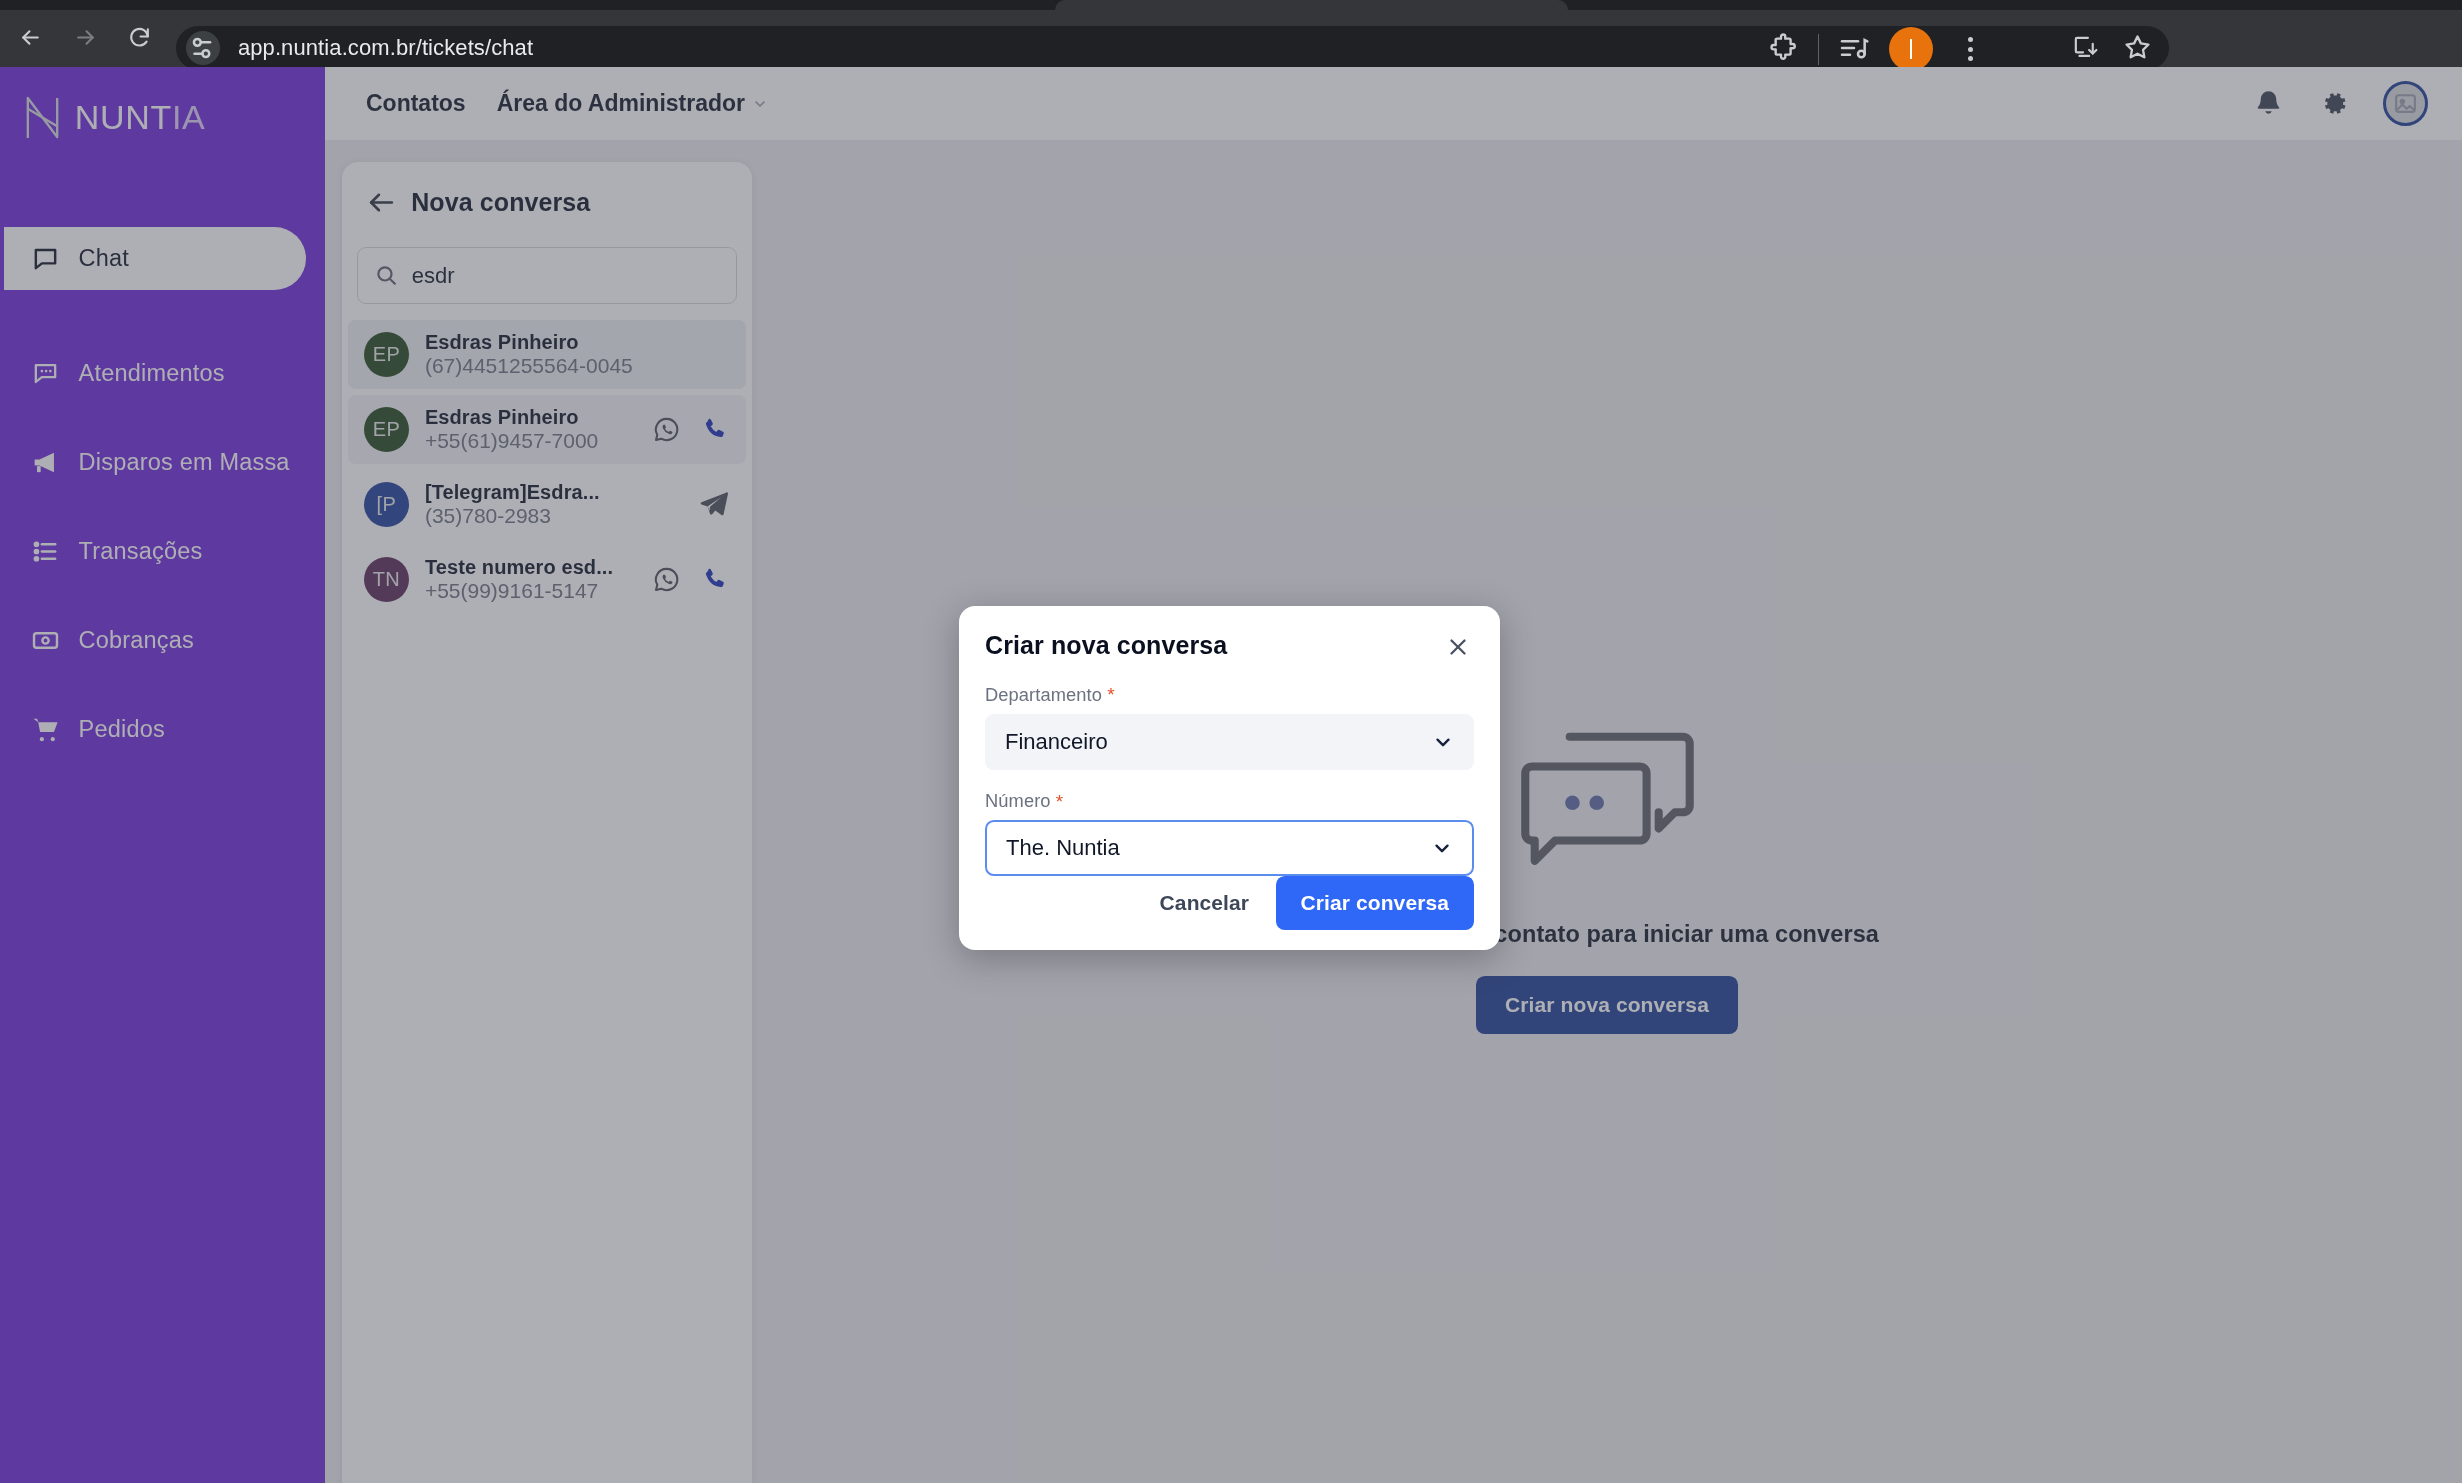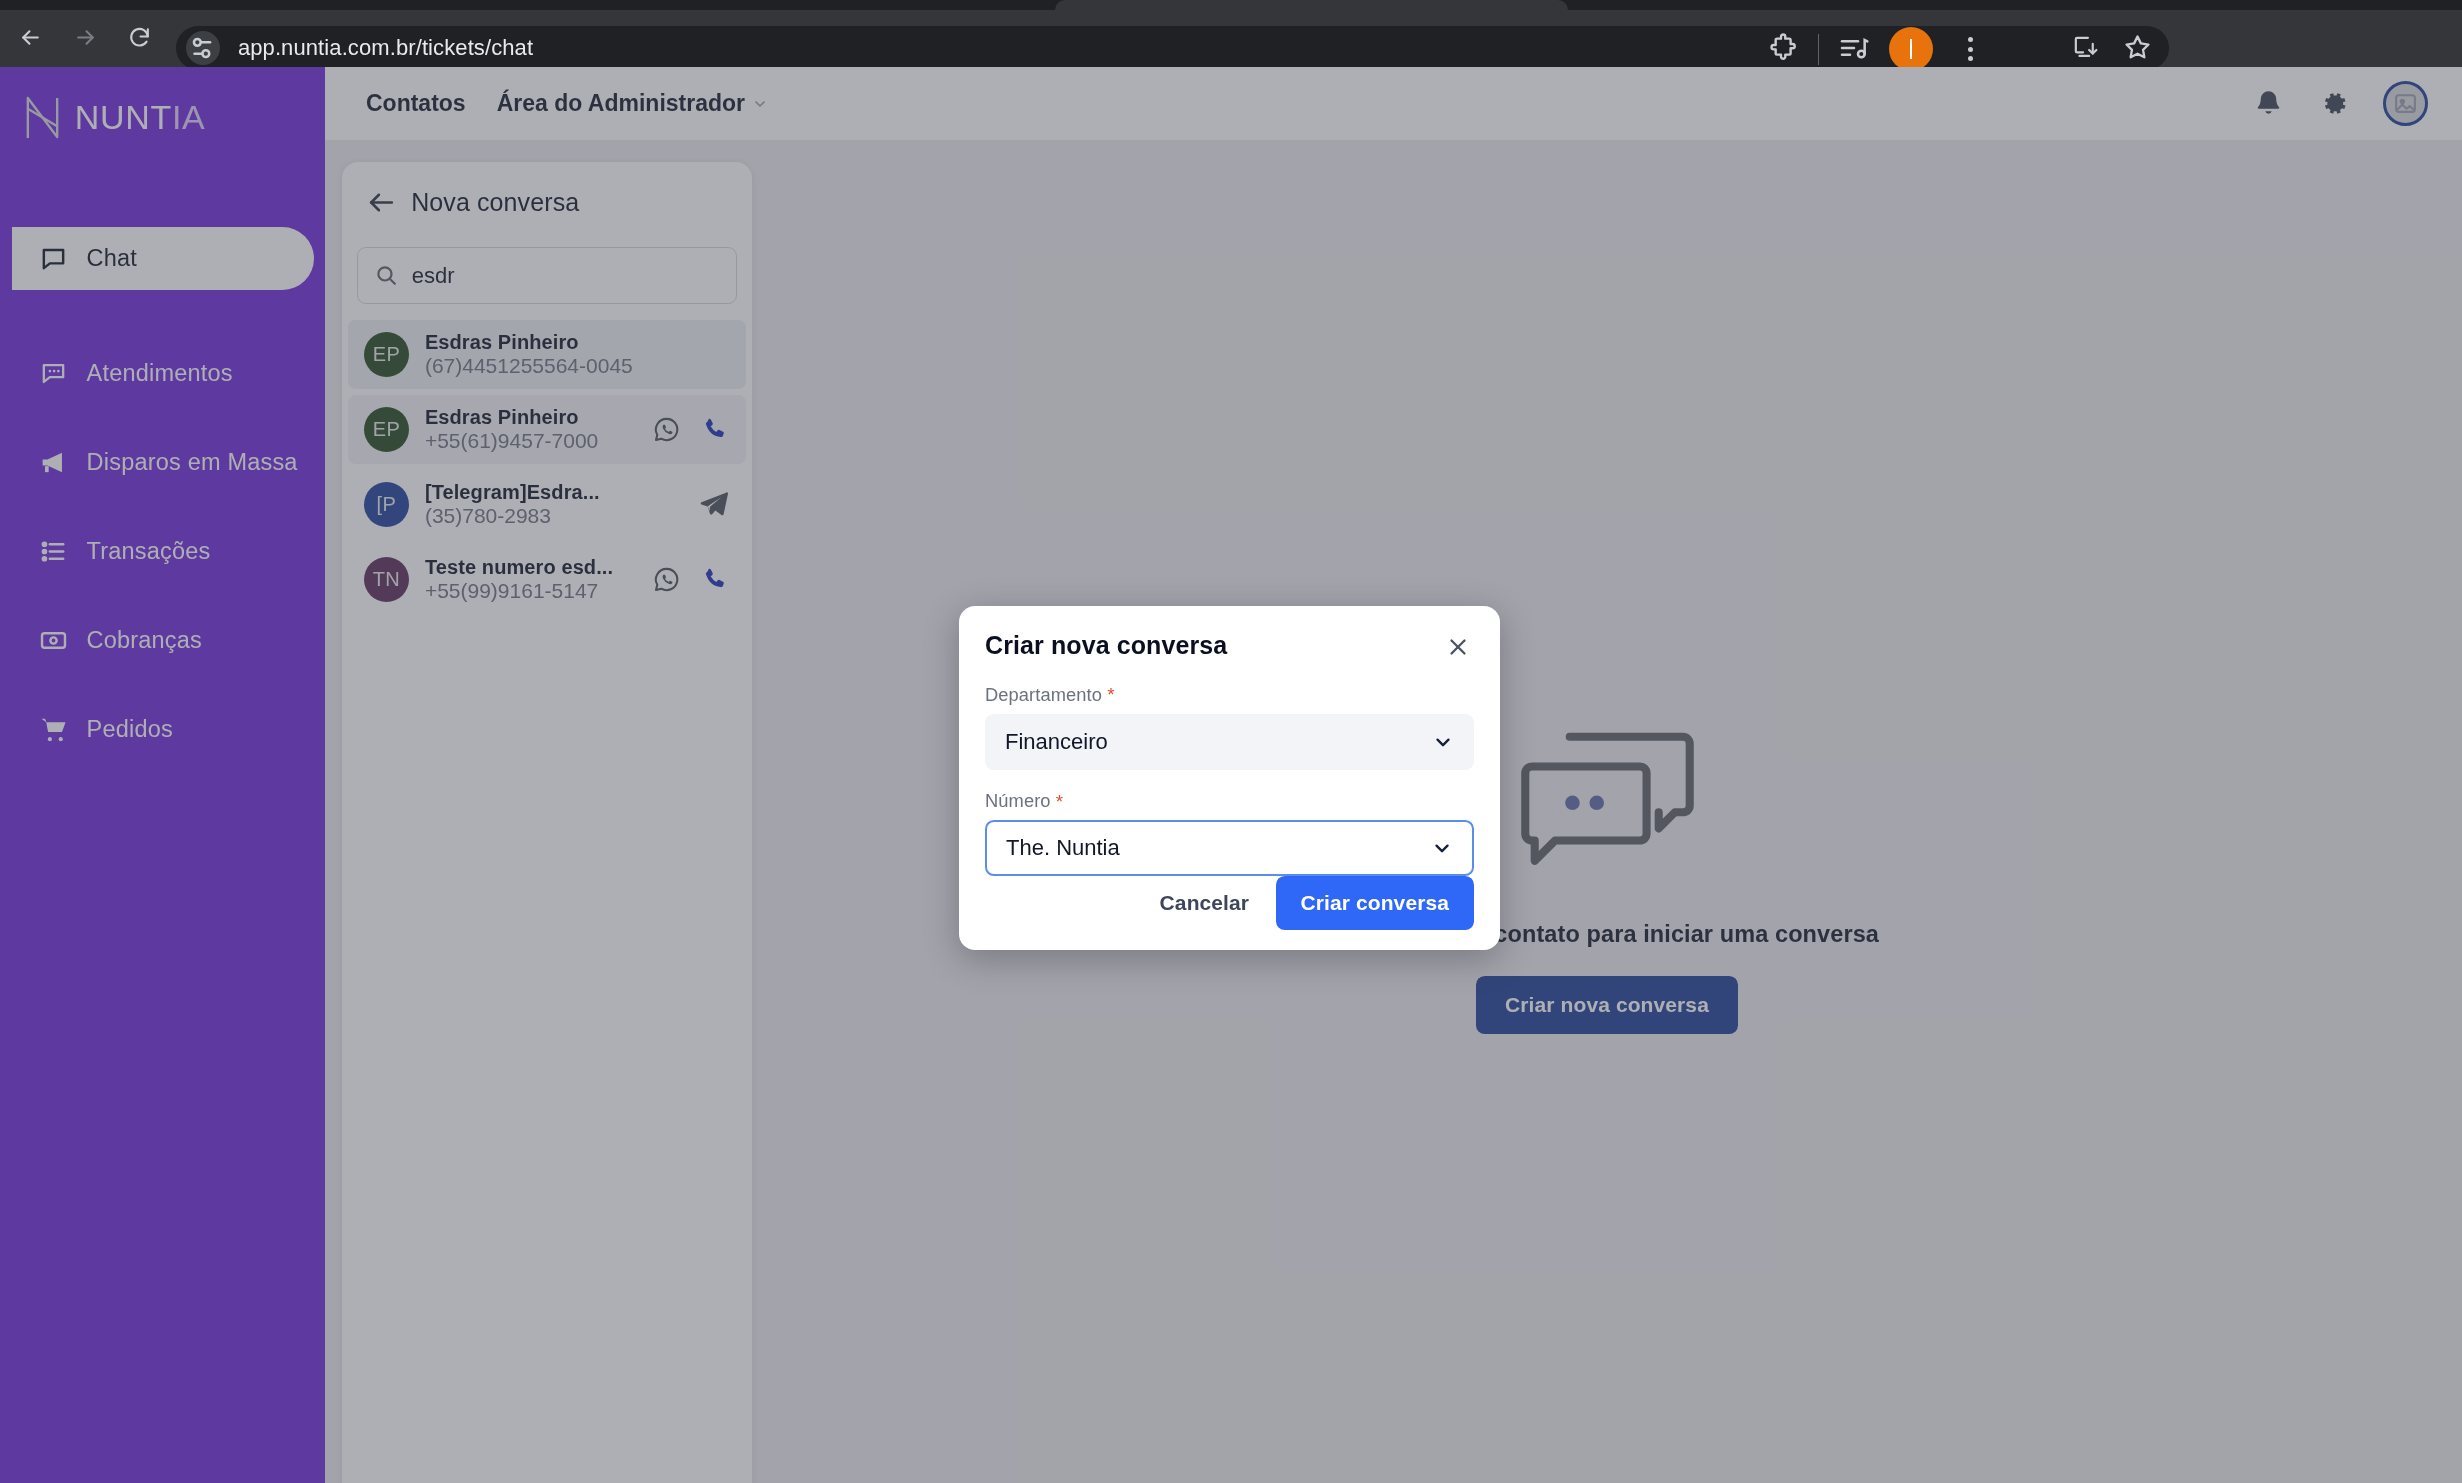--- a/index.html
+++ b/index.html
@@ -79,21 +79,21 @@
     background: #6d28d9;
   }
   .brand {
     position: absolute; left: 22px; top: 28px;
     display: flex; align-items: center; gap: 11.7px;
   }
   .brand-logo svg { width: 41px; height: 45px; display: block; }
   .brand-word { font-size: 34px; letter-spacing: 0.7px; color: #ffffff; font-weight: 400; }
   .brand-word span.dim { opacity: .78; }
 
-  .nav { position: absolute; left: 12px; top: 160px; width: 263px; }
+  .nav { position: absolute; left: 4px; top: 160px; width: 263px; }
   .nav-item {
     position: relative; height: 63px;
     display: flex; align-items: center;
     padding-left: 25px; gap: 17.6px;
     color: #ffffff;
   }
   .nav-item .nav-icon { width: 32px; height: 32px; display: flex; align-items: center; justify-content: center; flex: none; }
   .nav-item .nav-icon svg { width: 29px; height: 29px; }
   .nav-label { font-size: 23.5px; letter-spacing: 0.2px; white-space: nowrap; }
   .nav-item.active {
@@ -135,21 +135,21 @@
     background: #ffffff;
     border-radius: 16px 16px 16px 16px;
     box-shadow: 0 1.5px 7.3px rgba(0,0,0,.08);
     overflow: hidden;
   }
   .conv-head {
     display: flex; align-items: center; gap: 14.7px;
     padding: 25px 0 0 23.5px;
   }
   .conv-head .backarrow svg { width: 31px; height: 31px; display: block; }
-  .conv-title { font-size: 25px; font-weight: 400; color: #0f1729; letter-spacing: 0.1px; }
+  .conv-title { font-size: 25px; font-weight: 700; color: #0f1729; letter-spacing: 0.1px; }
 
   .searchbox {
     margin: 29px 14.7px 0 14.7px;
     height: 57px; border: 1.5px solid #d3d6dc; border-radius: 8.8px;
     display: flex; align-items: center; gap: 13px; padding: 0 16px;
     background: #ffffff;
   }
   .searchbox svg { width: 25px; height: 25px; display: block; flex: none; }
   .search-value { font-size: 22px; color: #101828; }
 

